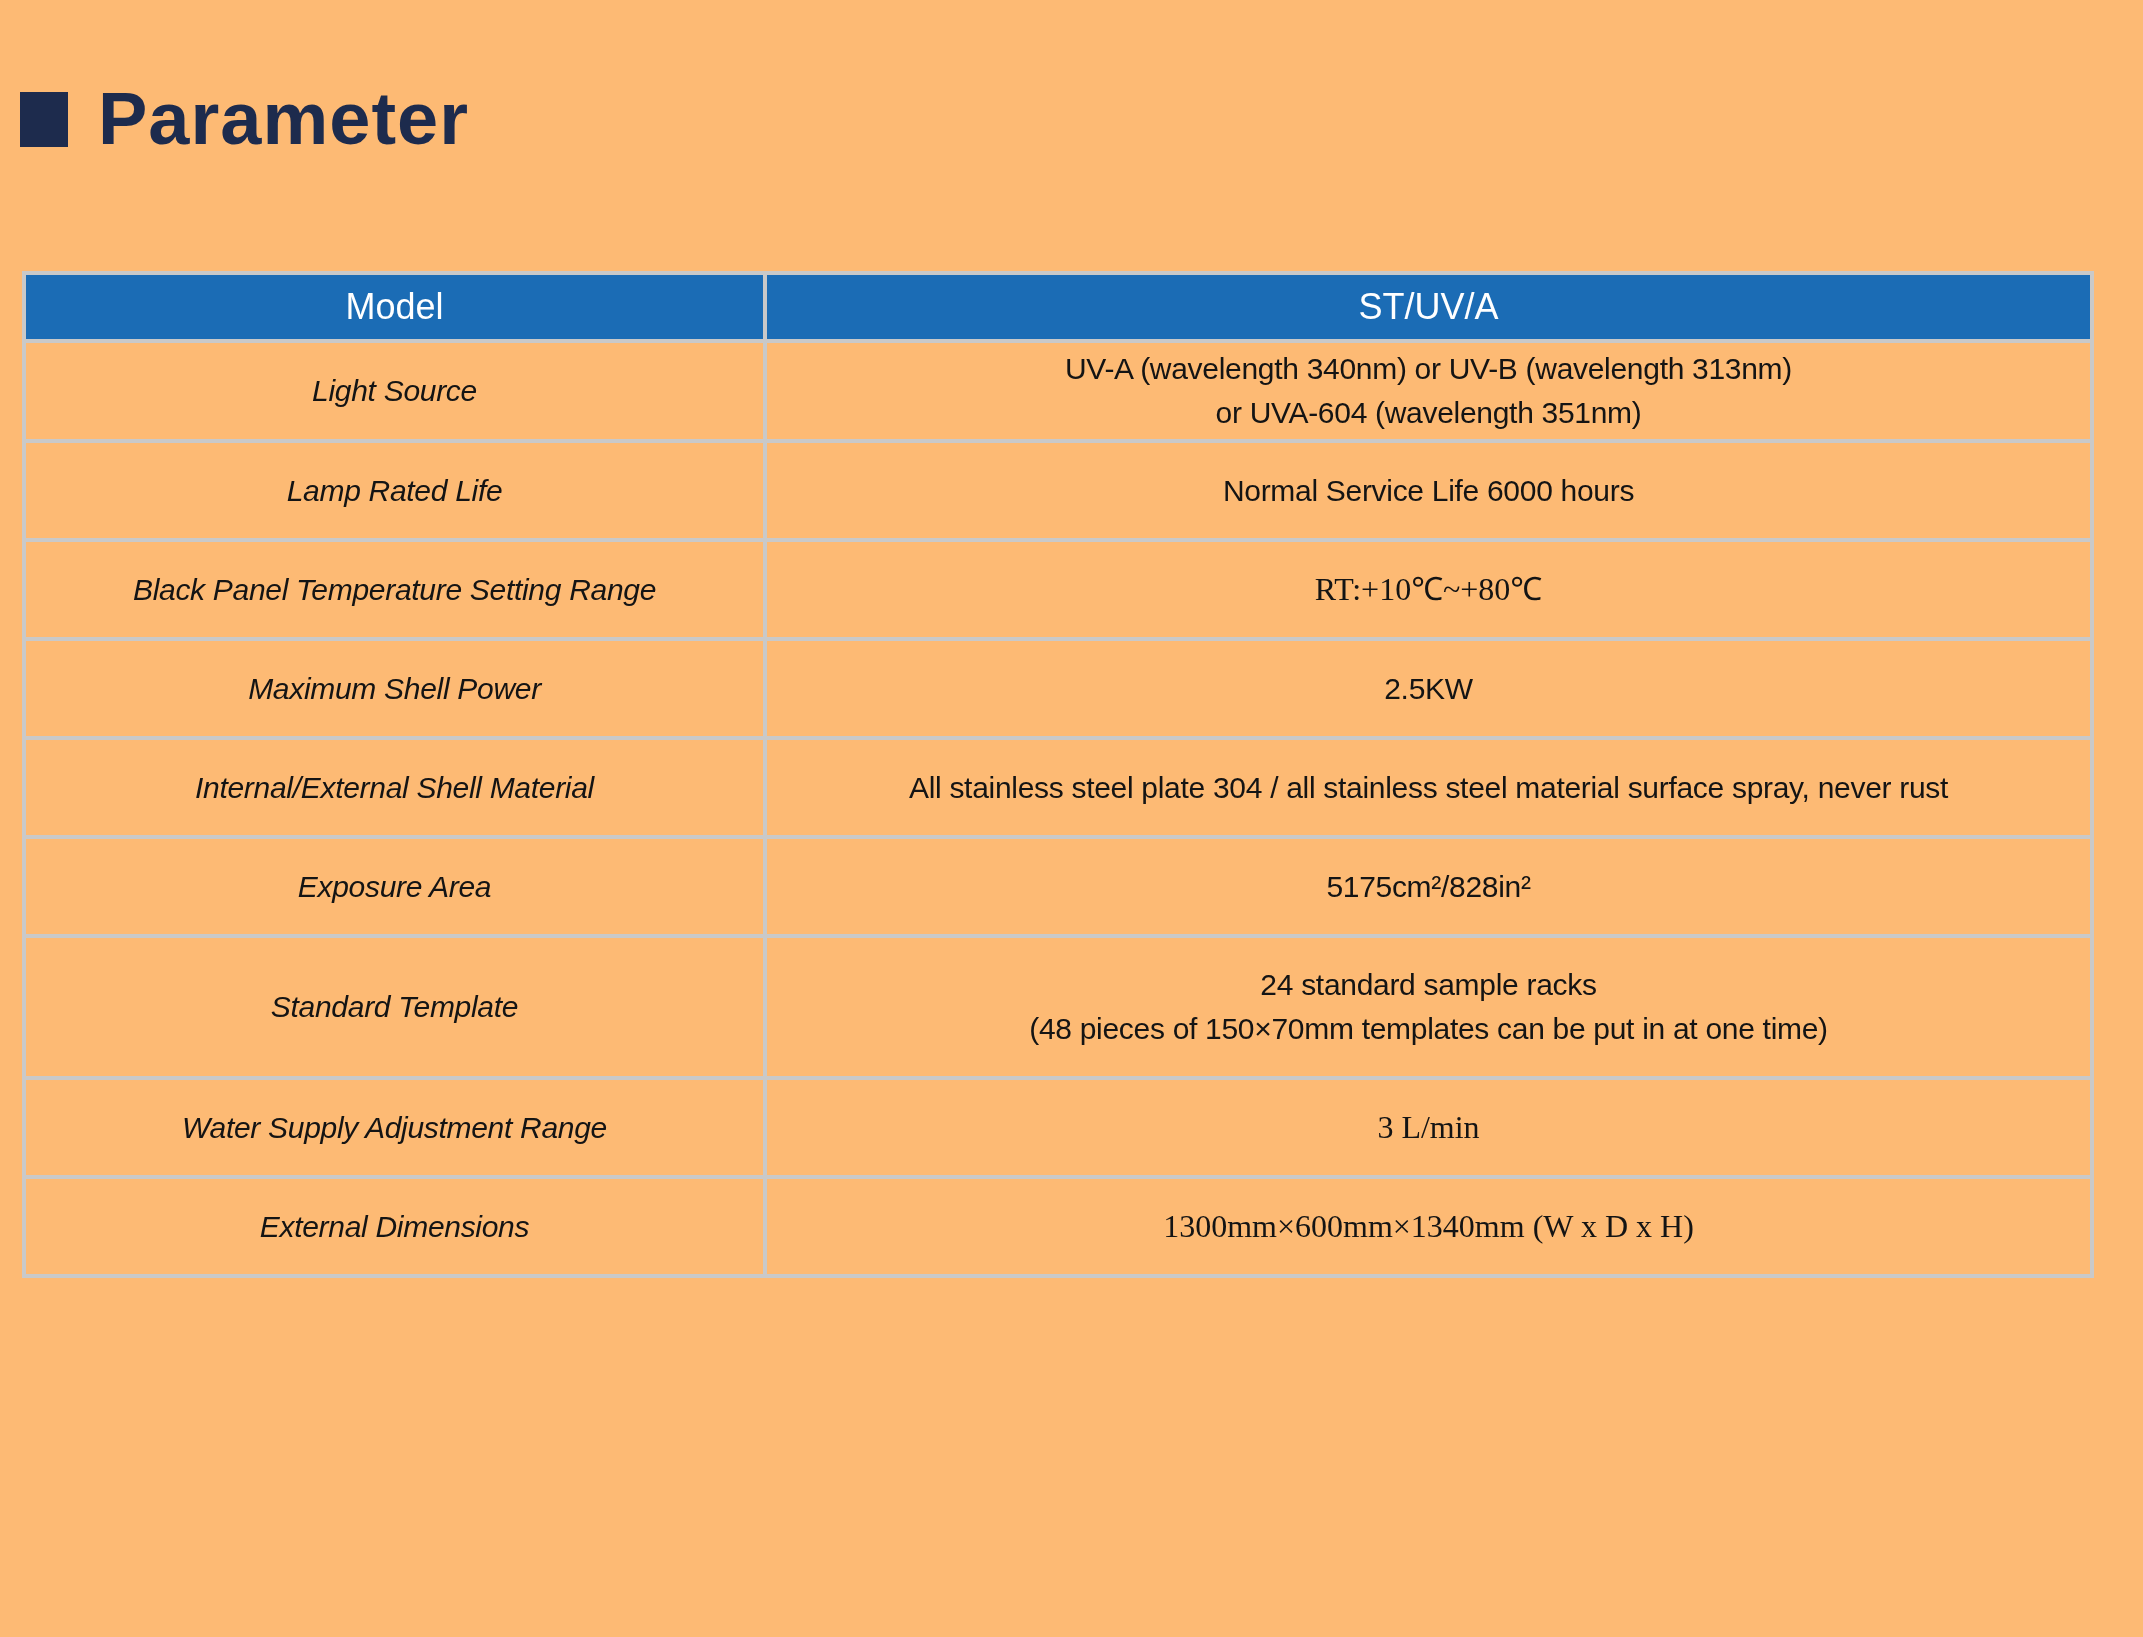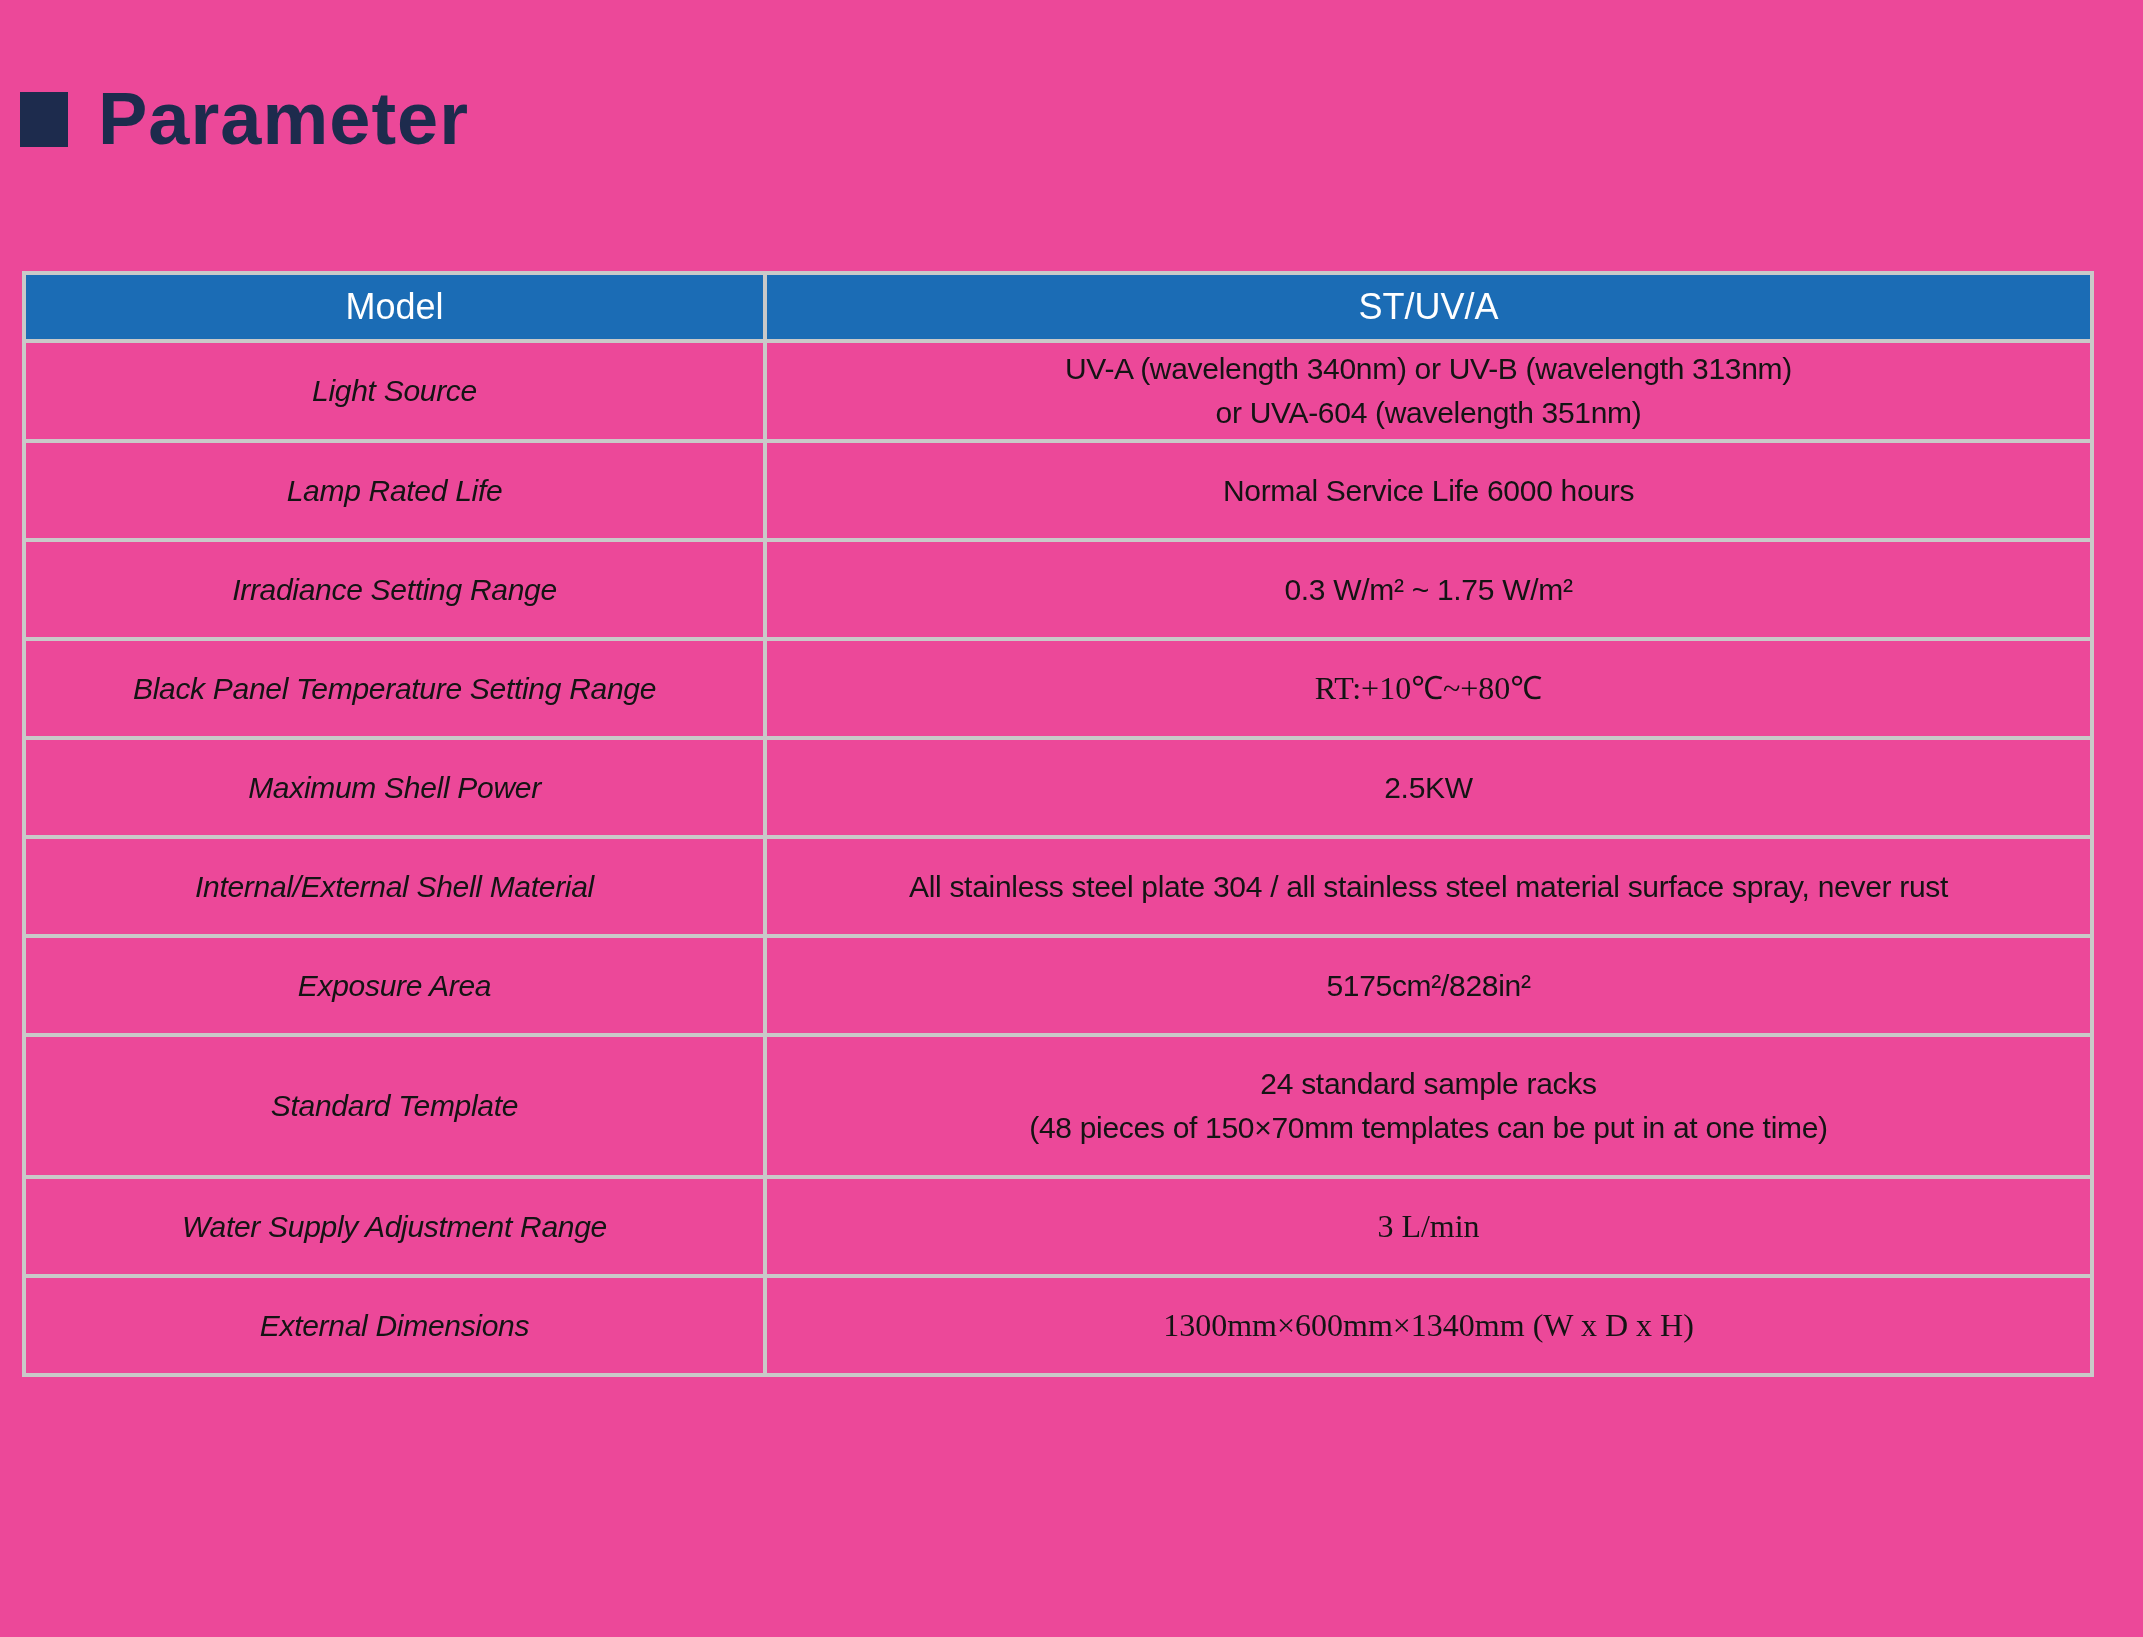--- a/index.html
+++ b/index.html
@@ -4,21 +4,21 @@
 <style>
   html, body {
     margin: 0;
     padding: 0;
     background: #ffffff;
   }
   .page {
     position: relative;
     width: 2143px;
     height: 1637px;
-    background: #ec4899;
+    background: #fdba74;
     font-family: "Liberation Sans", sans-serif;
     overflow: hidden;
   }
   .title-wrap {
     position: absolute;
     left: 20px;
     top: 82px;
     display: flex;
     align-items: center;
     gap: 30px;
@@ -109,24 +109,20 @@
       <tr>
         <td class="label">Light Source</td>
         <td class="value">UV-A (wavelength 340nm) or UV-B (wavelength 313nm)
 or UVA-604 (wavelength 351nm)</td>
       </tr>
       <tr>
         <td class="label">Lamp Rated Life</td>
         <td class="value">Normal Service Life 6000 hours</td>
       </tr>
       <tr>
-        <td class="label">Irradiance Setting Range</td>
-        <td class="value">0.3 W/m² ~ 1.75 W/m²</td>
-      </tr>
-      <tr>
         <td class="label">Black Panel Temperature Setting Range</td>
         <td class="value alt-font">RT:+10℃~+80℃</td>
       </tr>
       <tr>
         <td class="label">Maximum Shell Power</td>
         <td class="value">2.5KW</td>
       </tr>
       <tr>
         <td class="label">Internal/External Shell Material</td>
         <td class="value">All stainless steel plate 304 / all stainless steel material surface spray, never rust</td>

